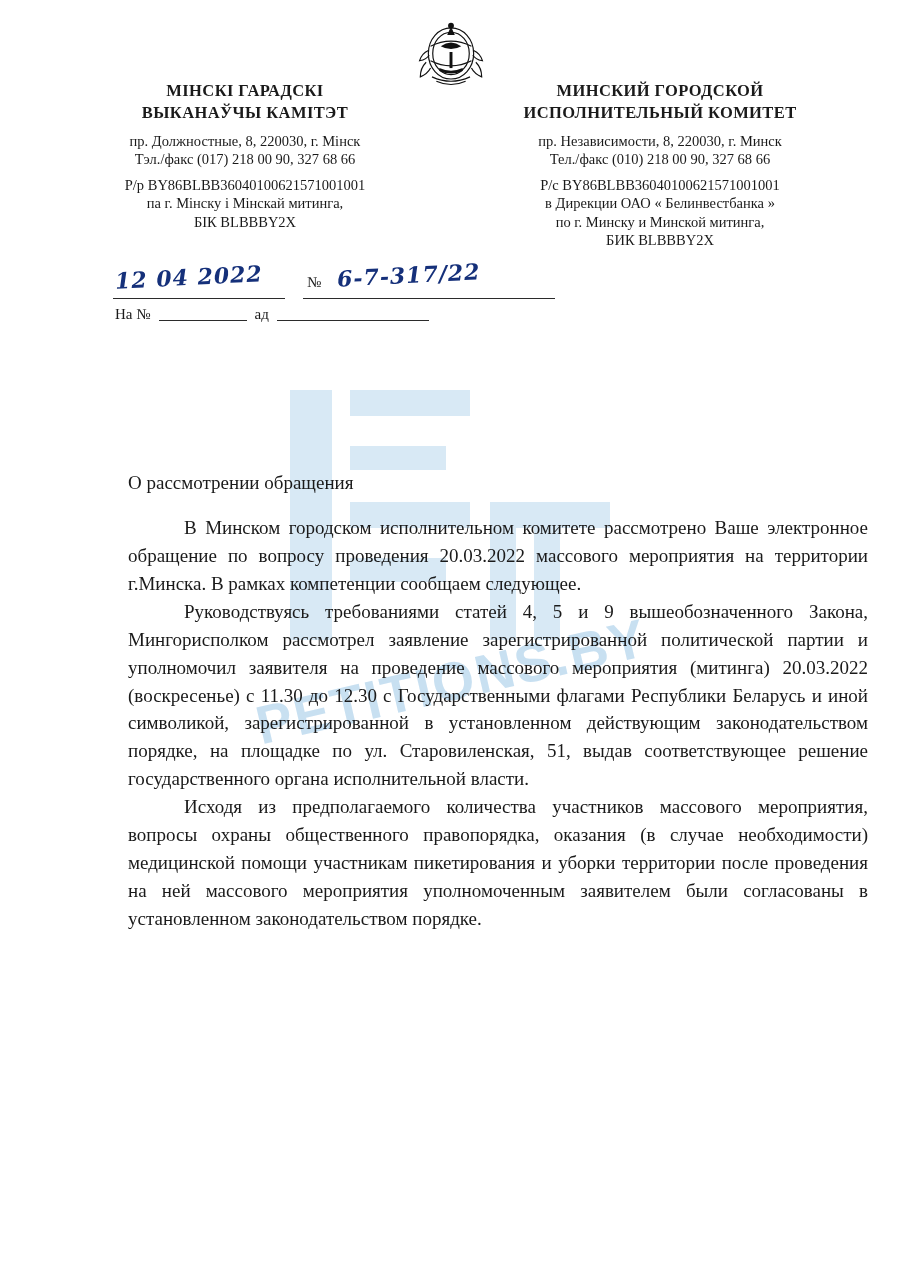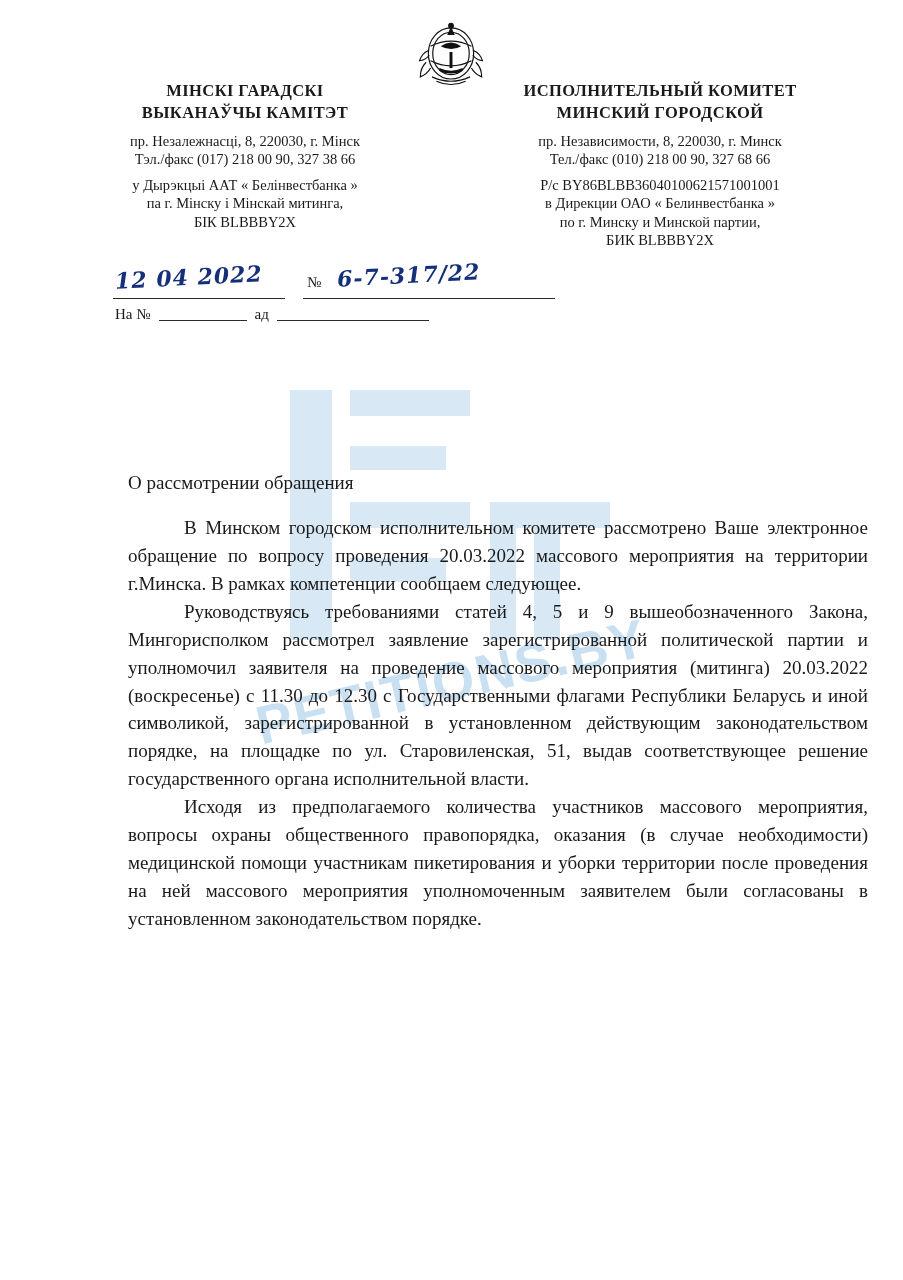--- a/index.html
+++ b/index.html
@@ -217,39 +217,39 @@
         <path d="M34 74 q16 7 32 0 l0 4 q-16 7 -32 0 z"></path>
       </g>
     </svg>
   </div>
 
   <div class="letterhead left">
     <div class="lh-title">
       <div>МІНСКІ  ГАРАДСКІ</div>
       <div>ВЫКАНАЎЧЫ  КАМІТЭТ</div>
     </div>
-    <div class="lh-line">пр. Незалежнасці, 8, 220030, г. Мінск</div>
-    <div class="lh-line">Тэл./факс  (017) 218 00 90,  327 38 66</div>
+    <div class="lh-line">пр. Должностные, 8, 220030, г. Мінск</div>
+    <div class="lh-line">Тэл./факс  (017) 218 00 90,  327 68 66</div>
     <div class="lh-gap"></div>
-    <div class="lh-line">у  Дырэкцыі  ААТ  « Белінвестбанка »</div>
+    <div class="lh-line">Р/р BY86BLBB36040100621571001001</div>
     <div class="lh-line">па г. Мінску і Мінскай митинга,</div>
     <div class="lh-line">БІК  BLBBBY2X</div>
   </div>
 
   <div class="letterhead right">
     <div class="lh-title">
+      <div>МИНСКИЙ ГОРОДСКОЙ</div>
       <div>ИСПОЛНИТЕЛЬНЫЙ КОМИТЕТ</div>
-      <div>МИНСКИЙ ГОРОДСКОЙ</div>
     </div>
     <div class="lh-line">пр. Независимости, 8, 220030, г. Минск</div>
     <div class="lh-line">Тел./факс  (010) 218 00 90,  327 68 66</div>
     <div class="lh-gap"></div>
     <div class="lh-line">Р/с BY86BLBB36040100621571001001</div>
     <div class="lh-line">в  Дирекции  ОАО  « Белинвестбанка »</div>
-    <div class="lh-line">по г. Минску и Минской партии,</div>
+    <div class="lh-line">по г. Минску и Минской митинга,</div>
     <div class="lh-line">БИК  BLBBBY2X</div>
   </div>
 
   <div class="hand-row">
     <span class="hand hand-date">12 04 2022</span>
     <span class="hand-date-rule"></span>
     <span class="hand-no-label">№</span>
     <span class="hand hand-no">6-7-317/22</span>
     <span class="hand-no-rule"></span>
   </div>

